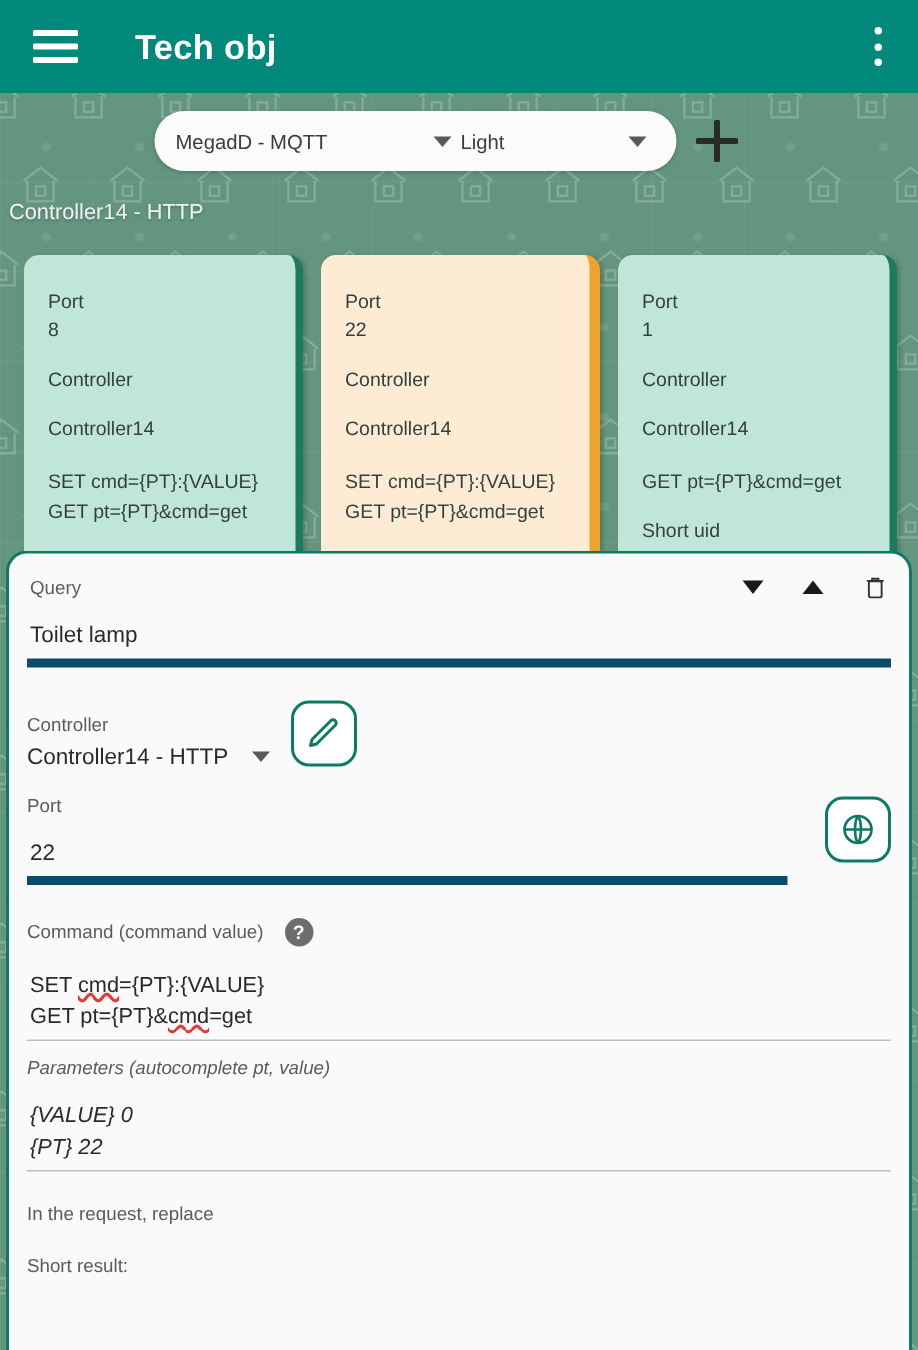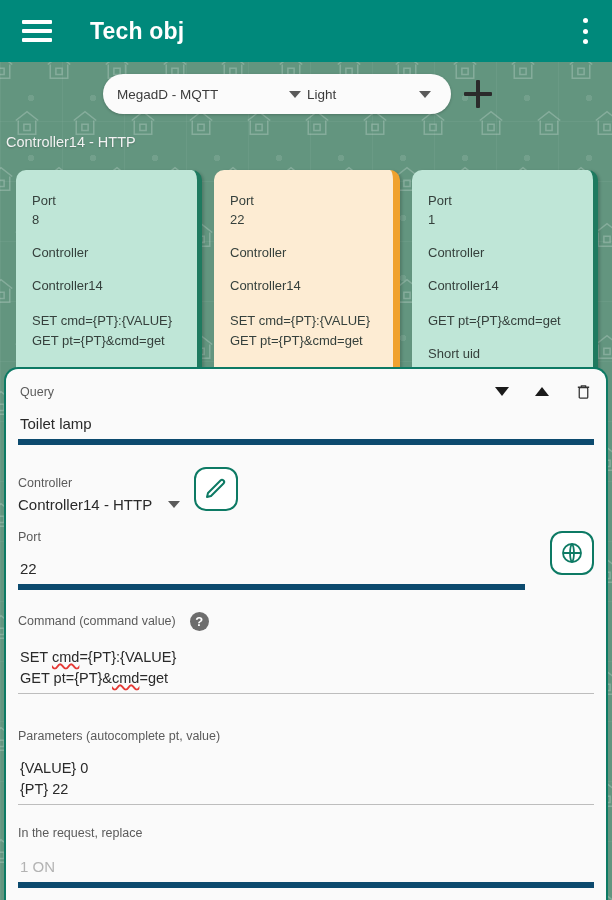--- a/index.html
+++ b/index.html
@@ -242,21 +242,21 @@
     border-bottom: 1px solid #bdbdbd;
     font-size: 14.5px; color: #2a2a2a;
     line-height: 1.45;
     padding: 0 2px 4px 2px;
     white-space: pre-line;
     outline: none;
   }
   .sp { text-decoration: underline; text-decoration-color: #e53935;
         text-decoration-style: wavy; text-decoration-thickness: 1.5px; }
 
-  .row-params { margin-top: 36px; }
+  .row-params { margin-top: 12px; font-style: italic; }
   .row-replace { margin-top: 22px; }
   .replace-input { margin-top: 14px; }
 
   .row-query { margin-top: 22px; }
 </style>
 </head>
 <body>
 
 <div class="screen">
 
@@ -1619,21 +1619,20 @@
     </div>
 
     <div class="row-params">
       <div class="field-label">Parameters (autocomplete pt, value)</div>
       <div class="multiline">{VALUE} 0
 {PT} 22</div>
     </div>
 
     <div class="row-replace">
       <div class="field-label">In the request, replace</div>
-      <input class="input-line replace-input" placeholder="1 ON" style="">
     </div>
 
     <div class="row-query">
       <div class="field-label">Short result:</div>
 
     </div>
 
   </div>
 </div>
 

